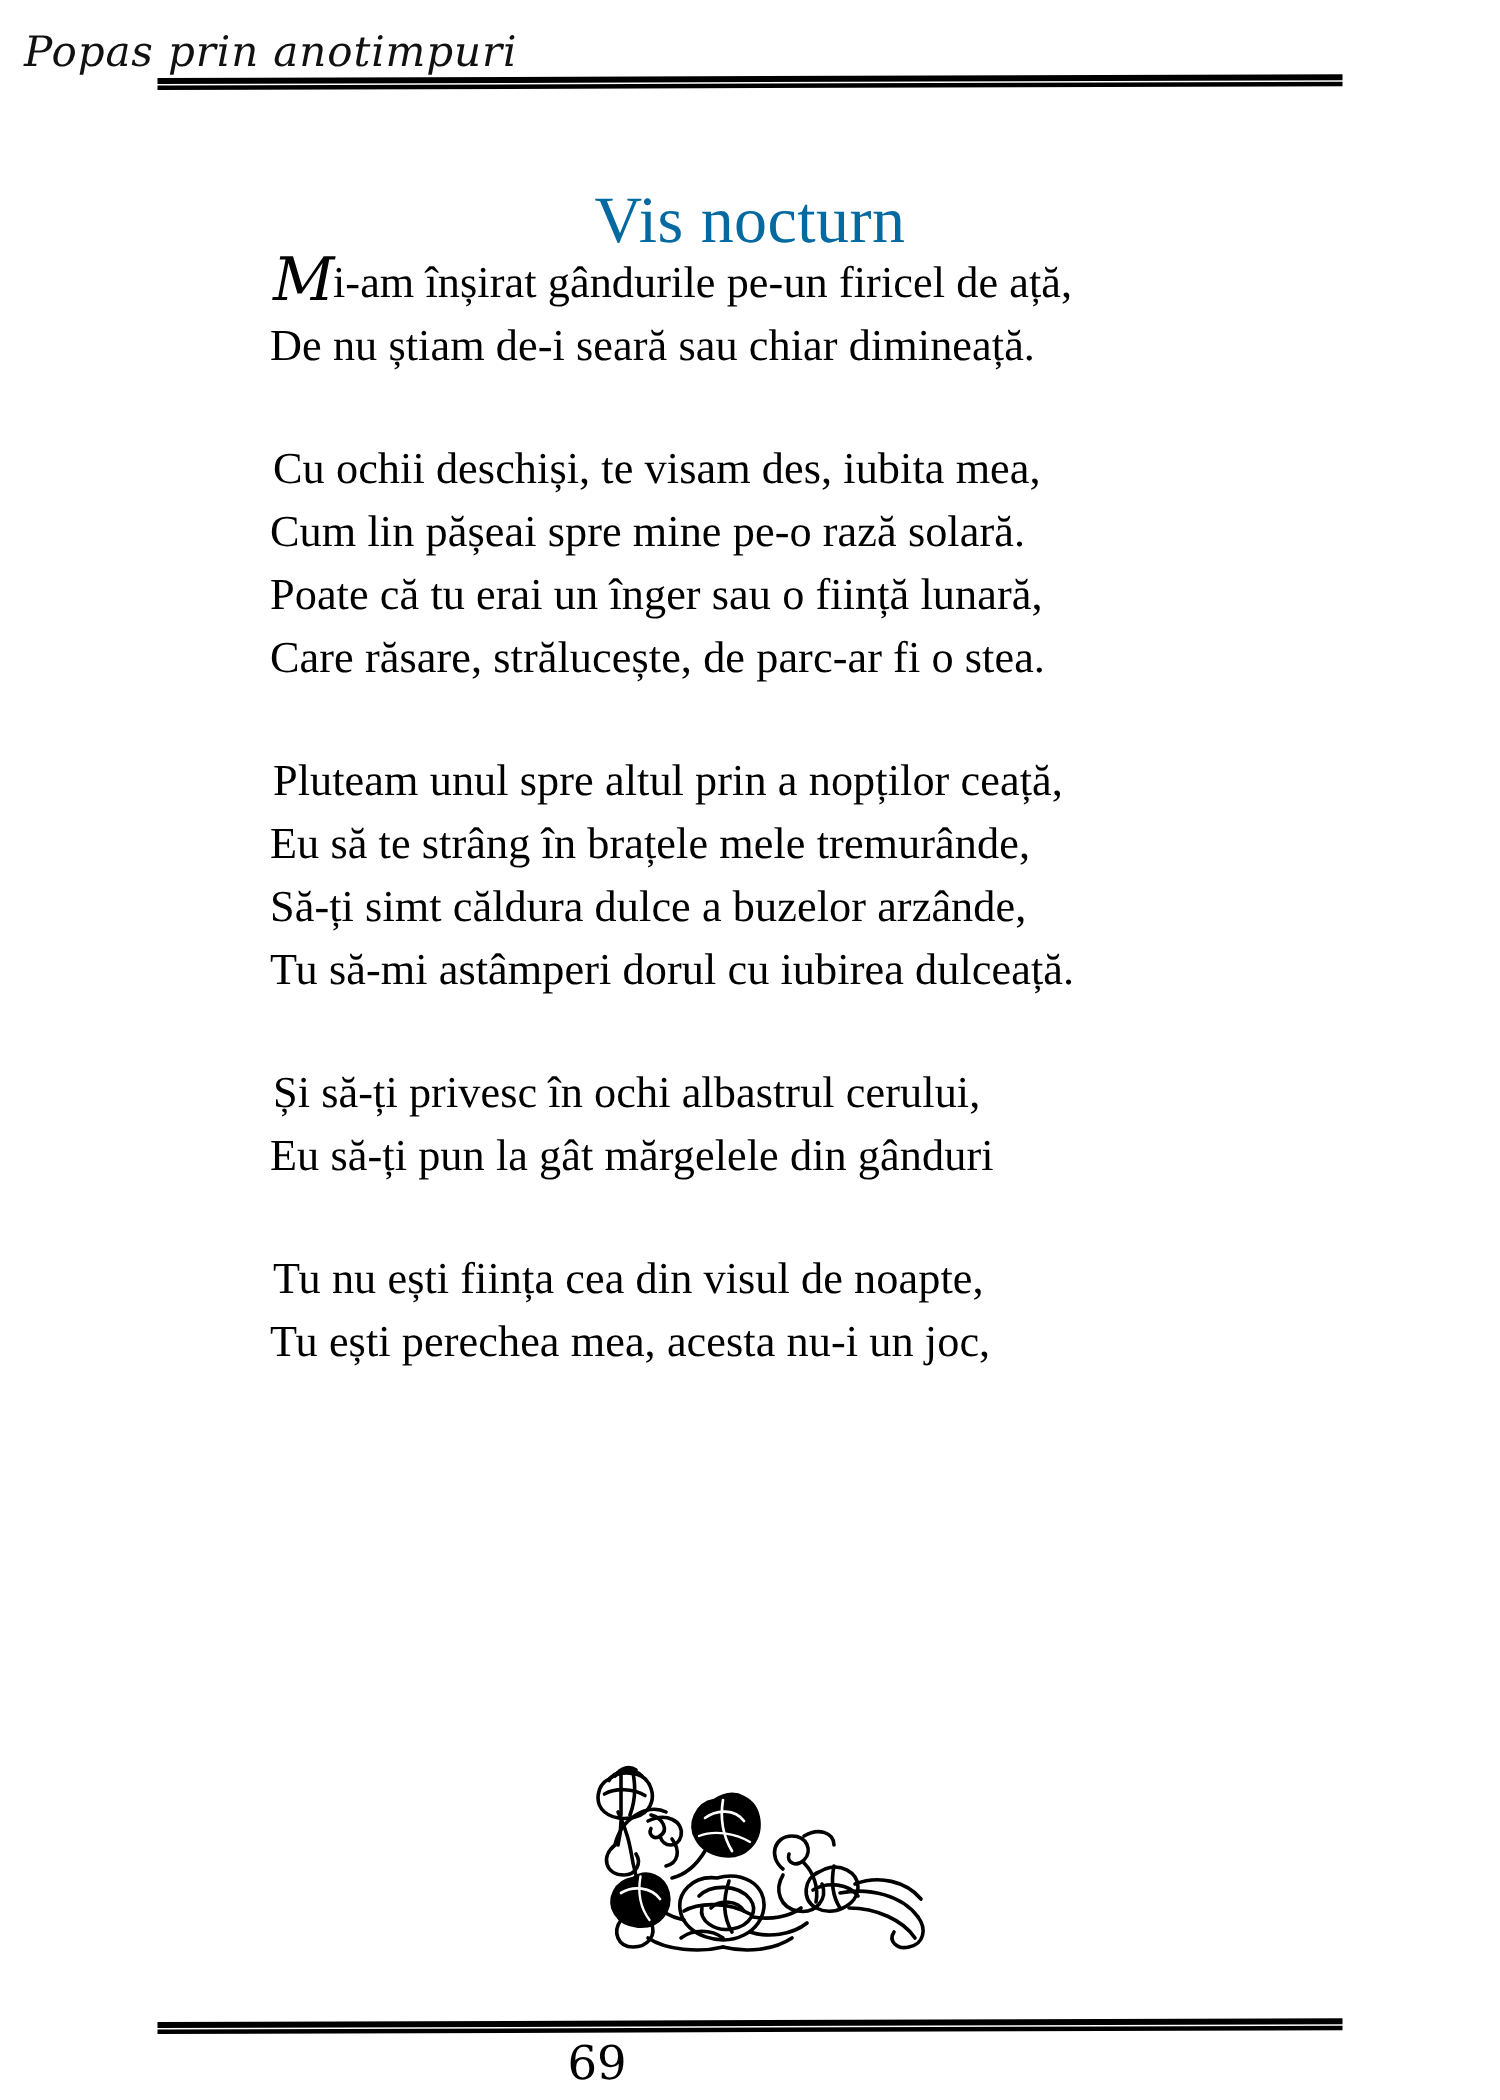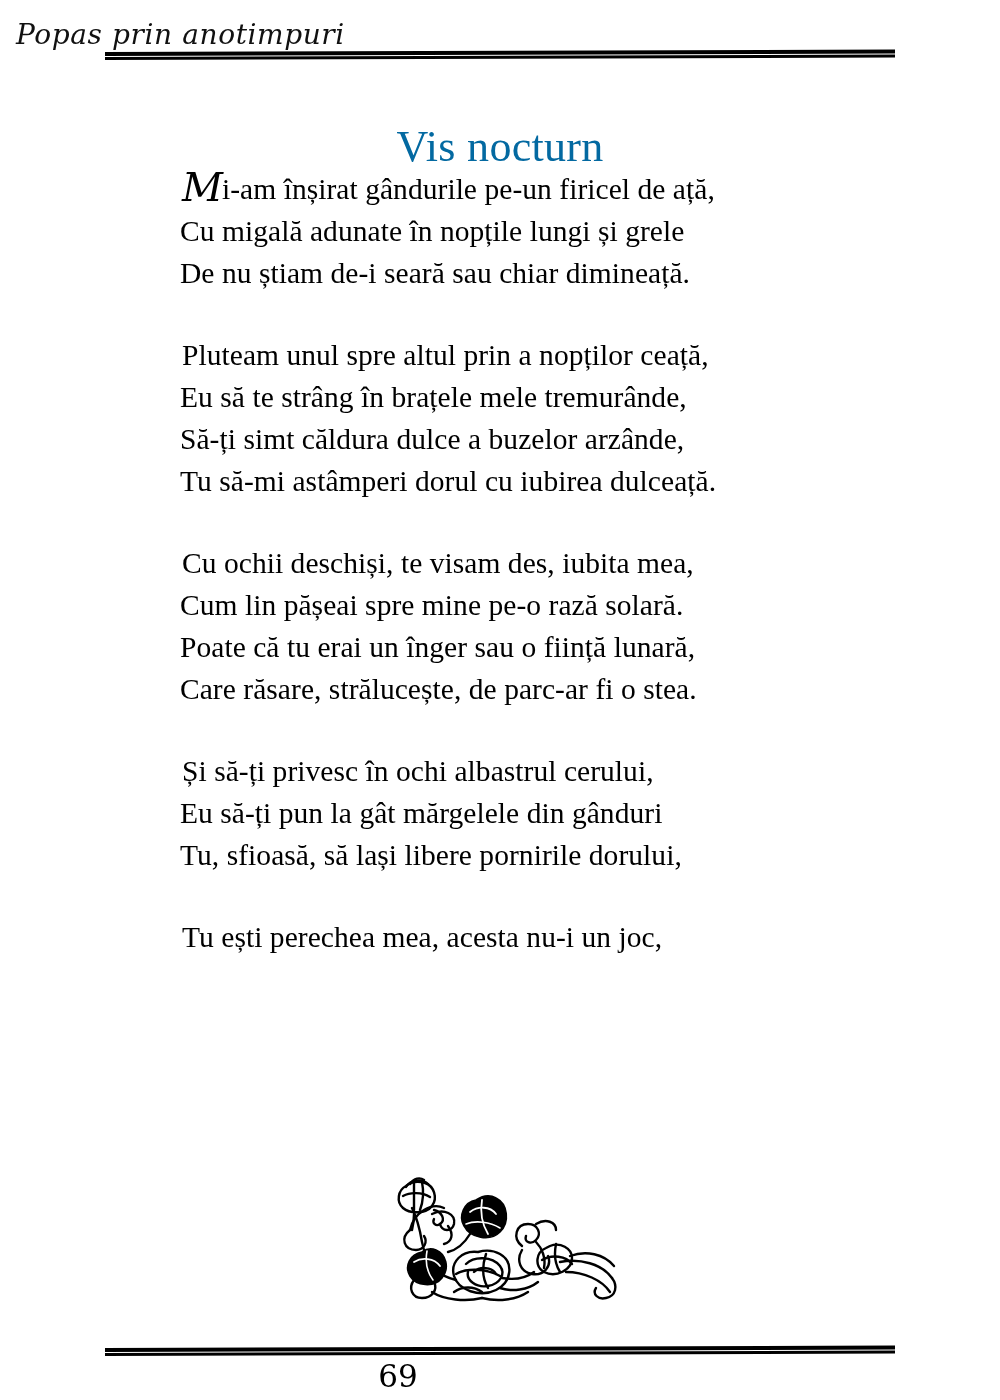--- a/index.html
+++ b/index.html
@@ -165,45 +165,44 @@
     <div class="bar-thick"></div>
     <div class="bar-thin"></div>
   </div>
 
   <h1 class="poem-title">Vis nocturn</h1>
 
   <div class="poem-body">
 
     <div class="stanza stanza-1">
       <div class="verse"><span class="initial">M</span><span>i-am înșirat gândurile pe-un firicel de ață,</span></div>
-      <div class="verse">Cu migală adunate în nopțile lungi și grele</div>
       <div class="verse">De nu știam de-i seară sau chiar dimineață.</div>
+    </div>
+
+    <div class="stanza stanza-2">
+      <div class="verse">Cu ochii deschiși, te visam des, iubita mea,</div>
+      <div class="verse">Cum lin pășeai spre mine pe-o rază solară.</div>
+      <div class="verse">Poate că tu erai un înger sau o ființă lunară,</div>
+      <div class="verse">Care răsare, strălucește, de parc-ar fi o stea.</div>
     </div>
 
     <div class="stanza stanza-3">
       <div class="verse">Pluteam unul spre altul prin a nopților ceață,</div>
       <div class="verse">Eu să te strâng în brațele mele tremurânde,</div>
       <div class="verse">Să-ți simt căldura dulce a buzelor arzânde,</div>
       <div class="verse">Tu să-mi astâmperi dorul cu iubirea dulceață.</div>
     </div>
 
-    <div class="stanza stanza-2">
-      <div class="verse">Cu ochii deschiși, te visam des, iubita mea,</div>
-      <div class="verse">Cum lin pășeai spre mine pe-o rază solară.</div>
-      <div class="verse">Poate că tu erai un înger sau o ființă lunară,</div>
-      <div class="verse">Care răsare, strălucește, de parc-ar fi o stea.</div>
-    </div>
-
     <div class="stanza stanza-4">
       <div class="verse">Și să-ți privesc în ochi albastrul cerului,</div>
       <div class="verse">Eu să-ți pun la gât mărgelele din gânduri</div>
-      <div class="verse">Tu, sfioasă, să lași libere pornirile dorului,</div>
     </div>
 
     <div class="stanza stanza-5">
+      <div class="verse">Tu nu ești ființa cea din visul de noapte,</div>
       <div class="verse">Tu ești perechea mea, acesta nu-i un joc,</div>
     </div>
 
   </div>
 
   <div class="ornament">
     <svg viewBox="0 0 260 140" xmlns="http://www.w3.org/2000/svg" fill="none" stroke="#000000" stroke-width="2.4" stroke-linecap="round" stroke-linejoin="round">
 
       <path d="M40 62 C 44 44, 62 34, 74 40"></path>
       <path d="M40 62 C 30 70, 34 82, 46 82 C 54 82, 58 74, 54 68"></path>

